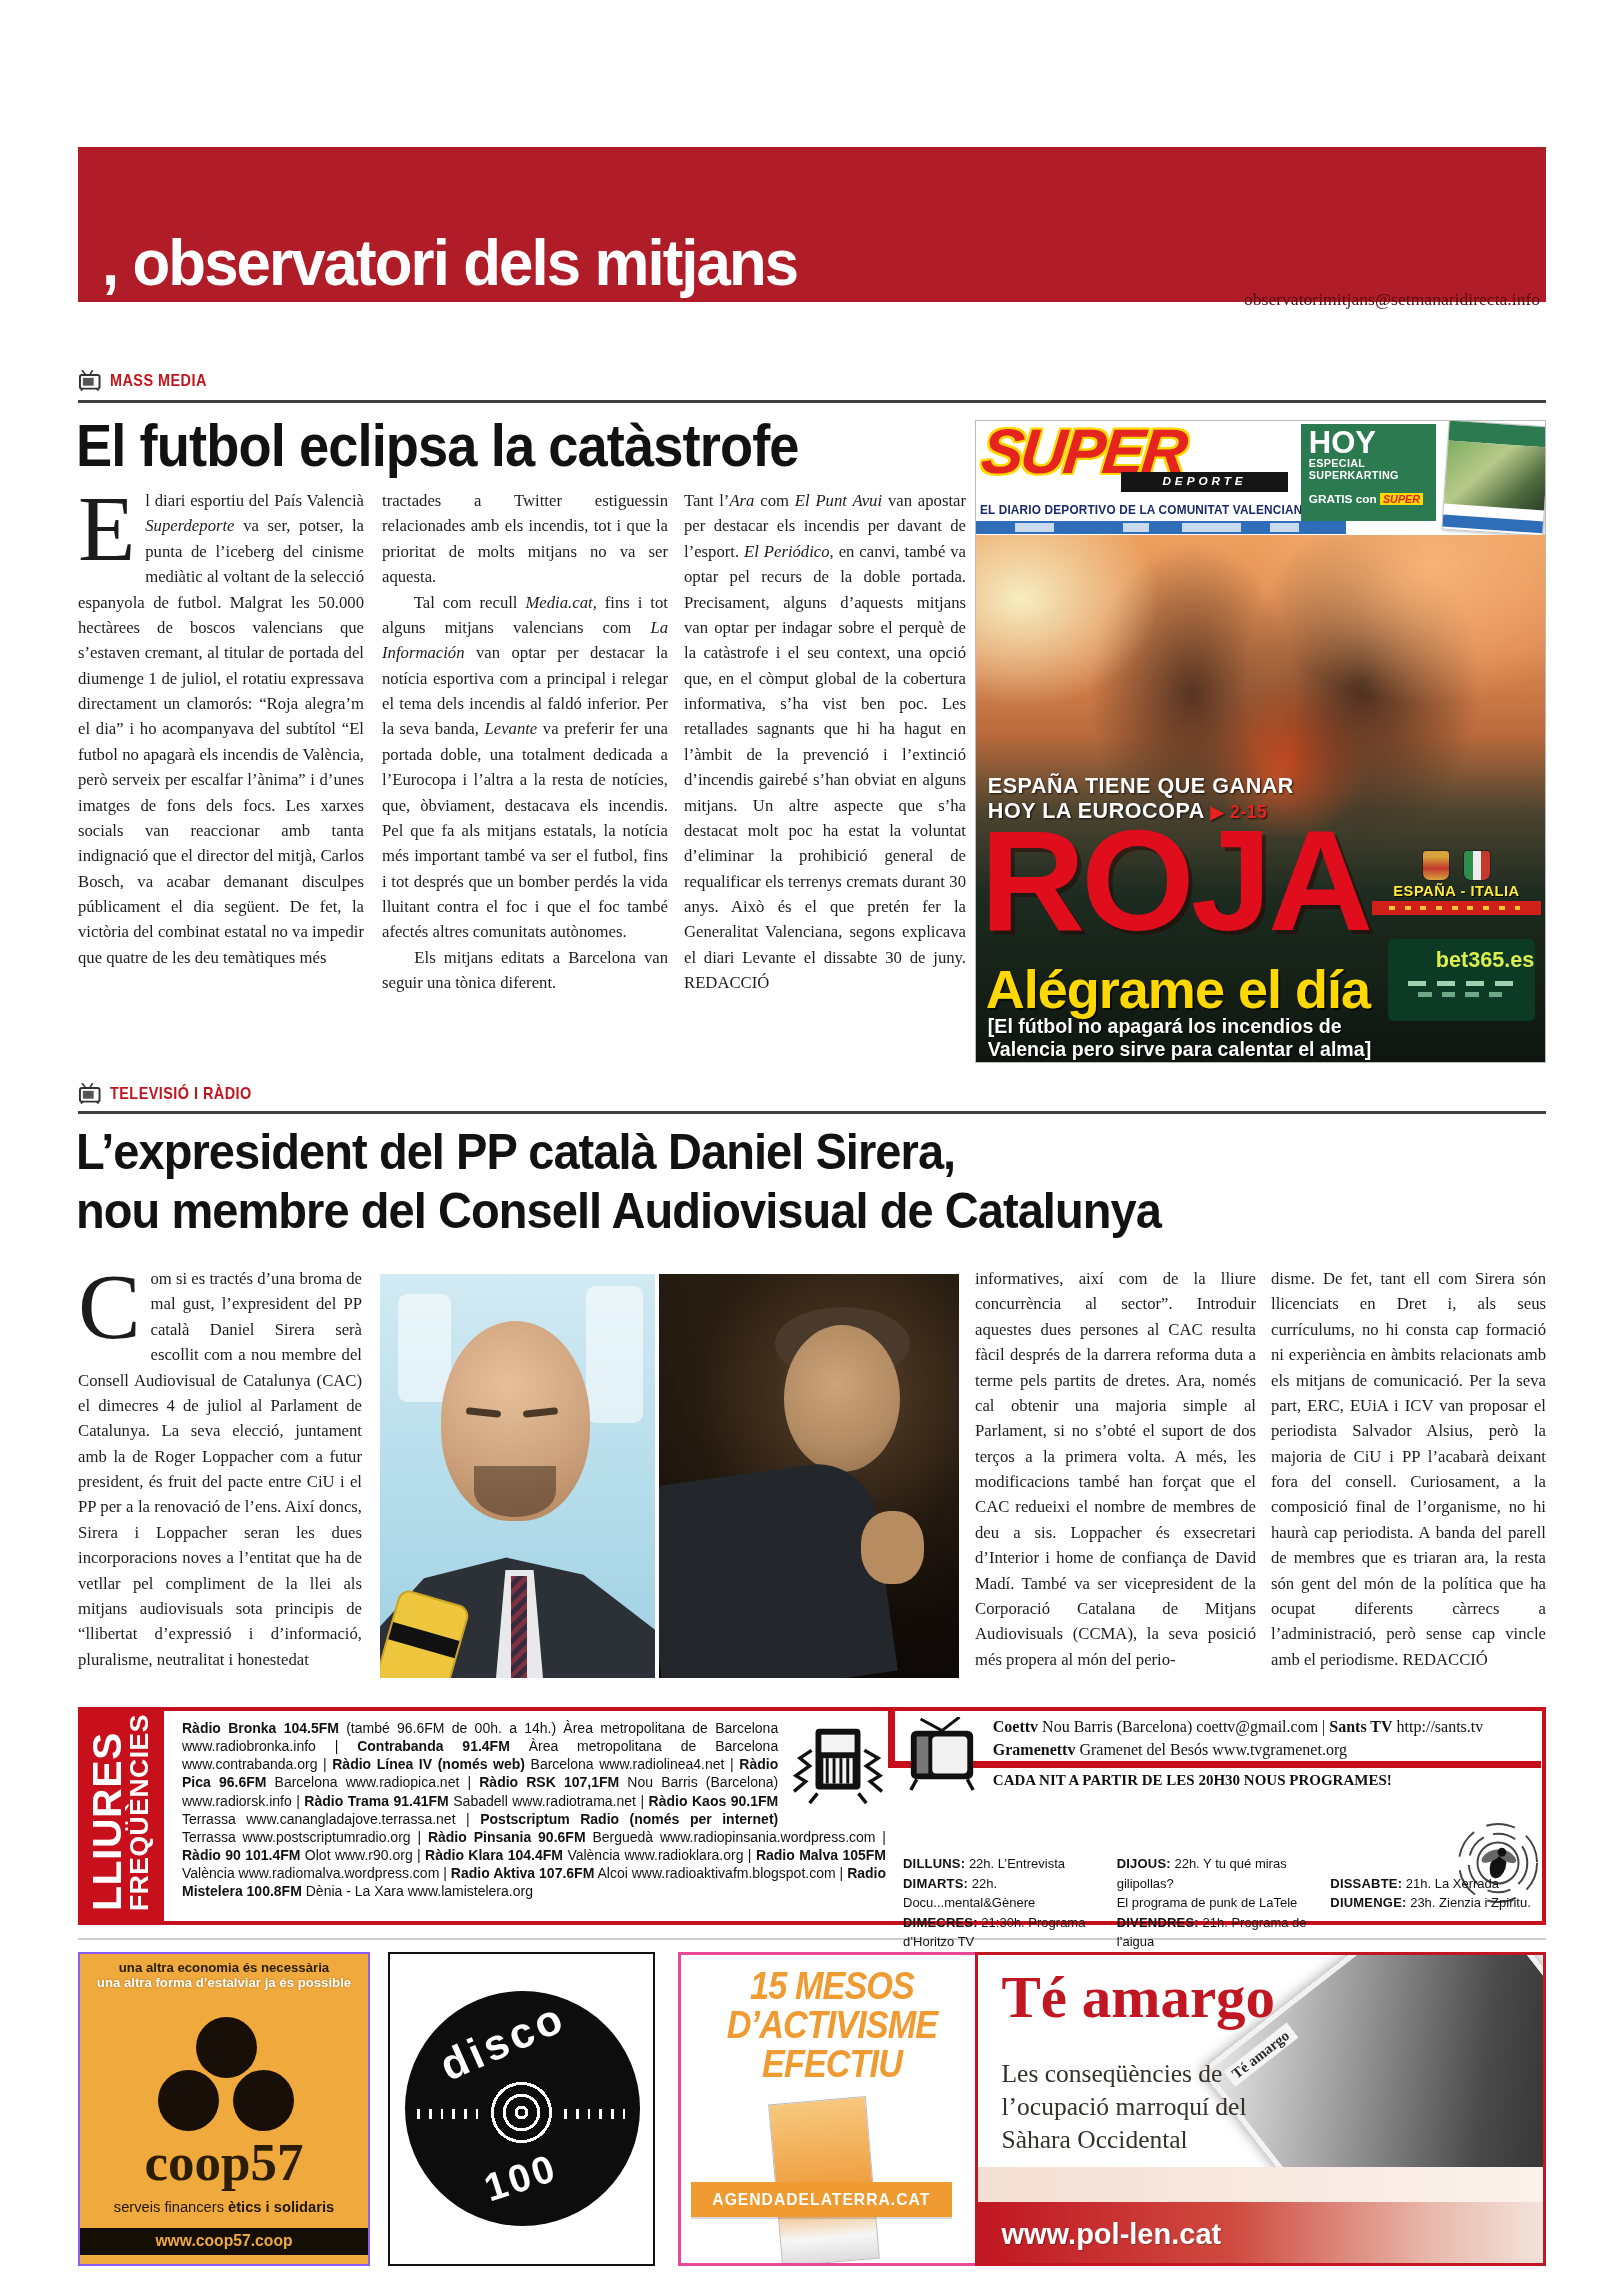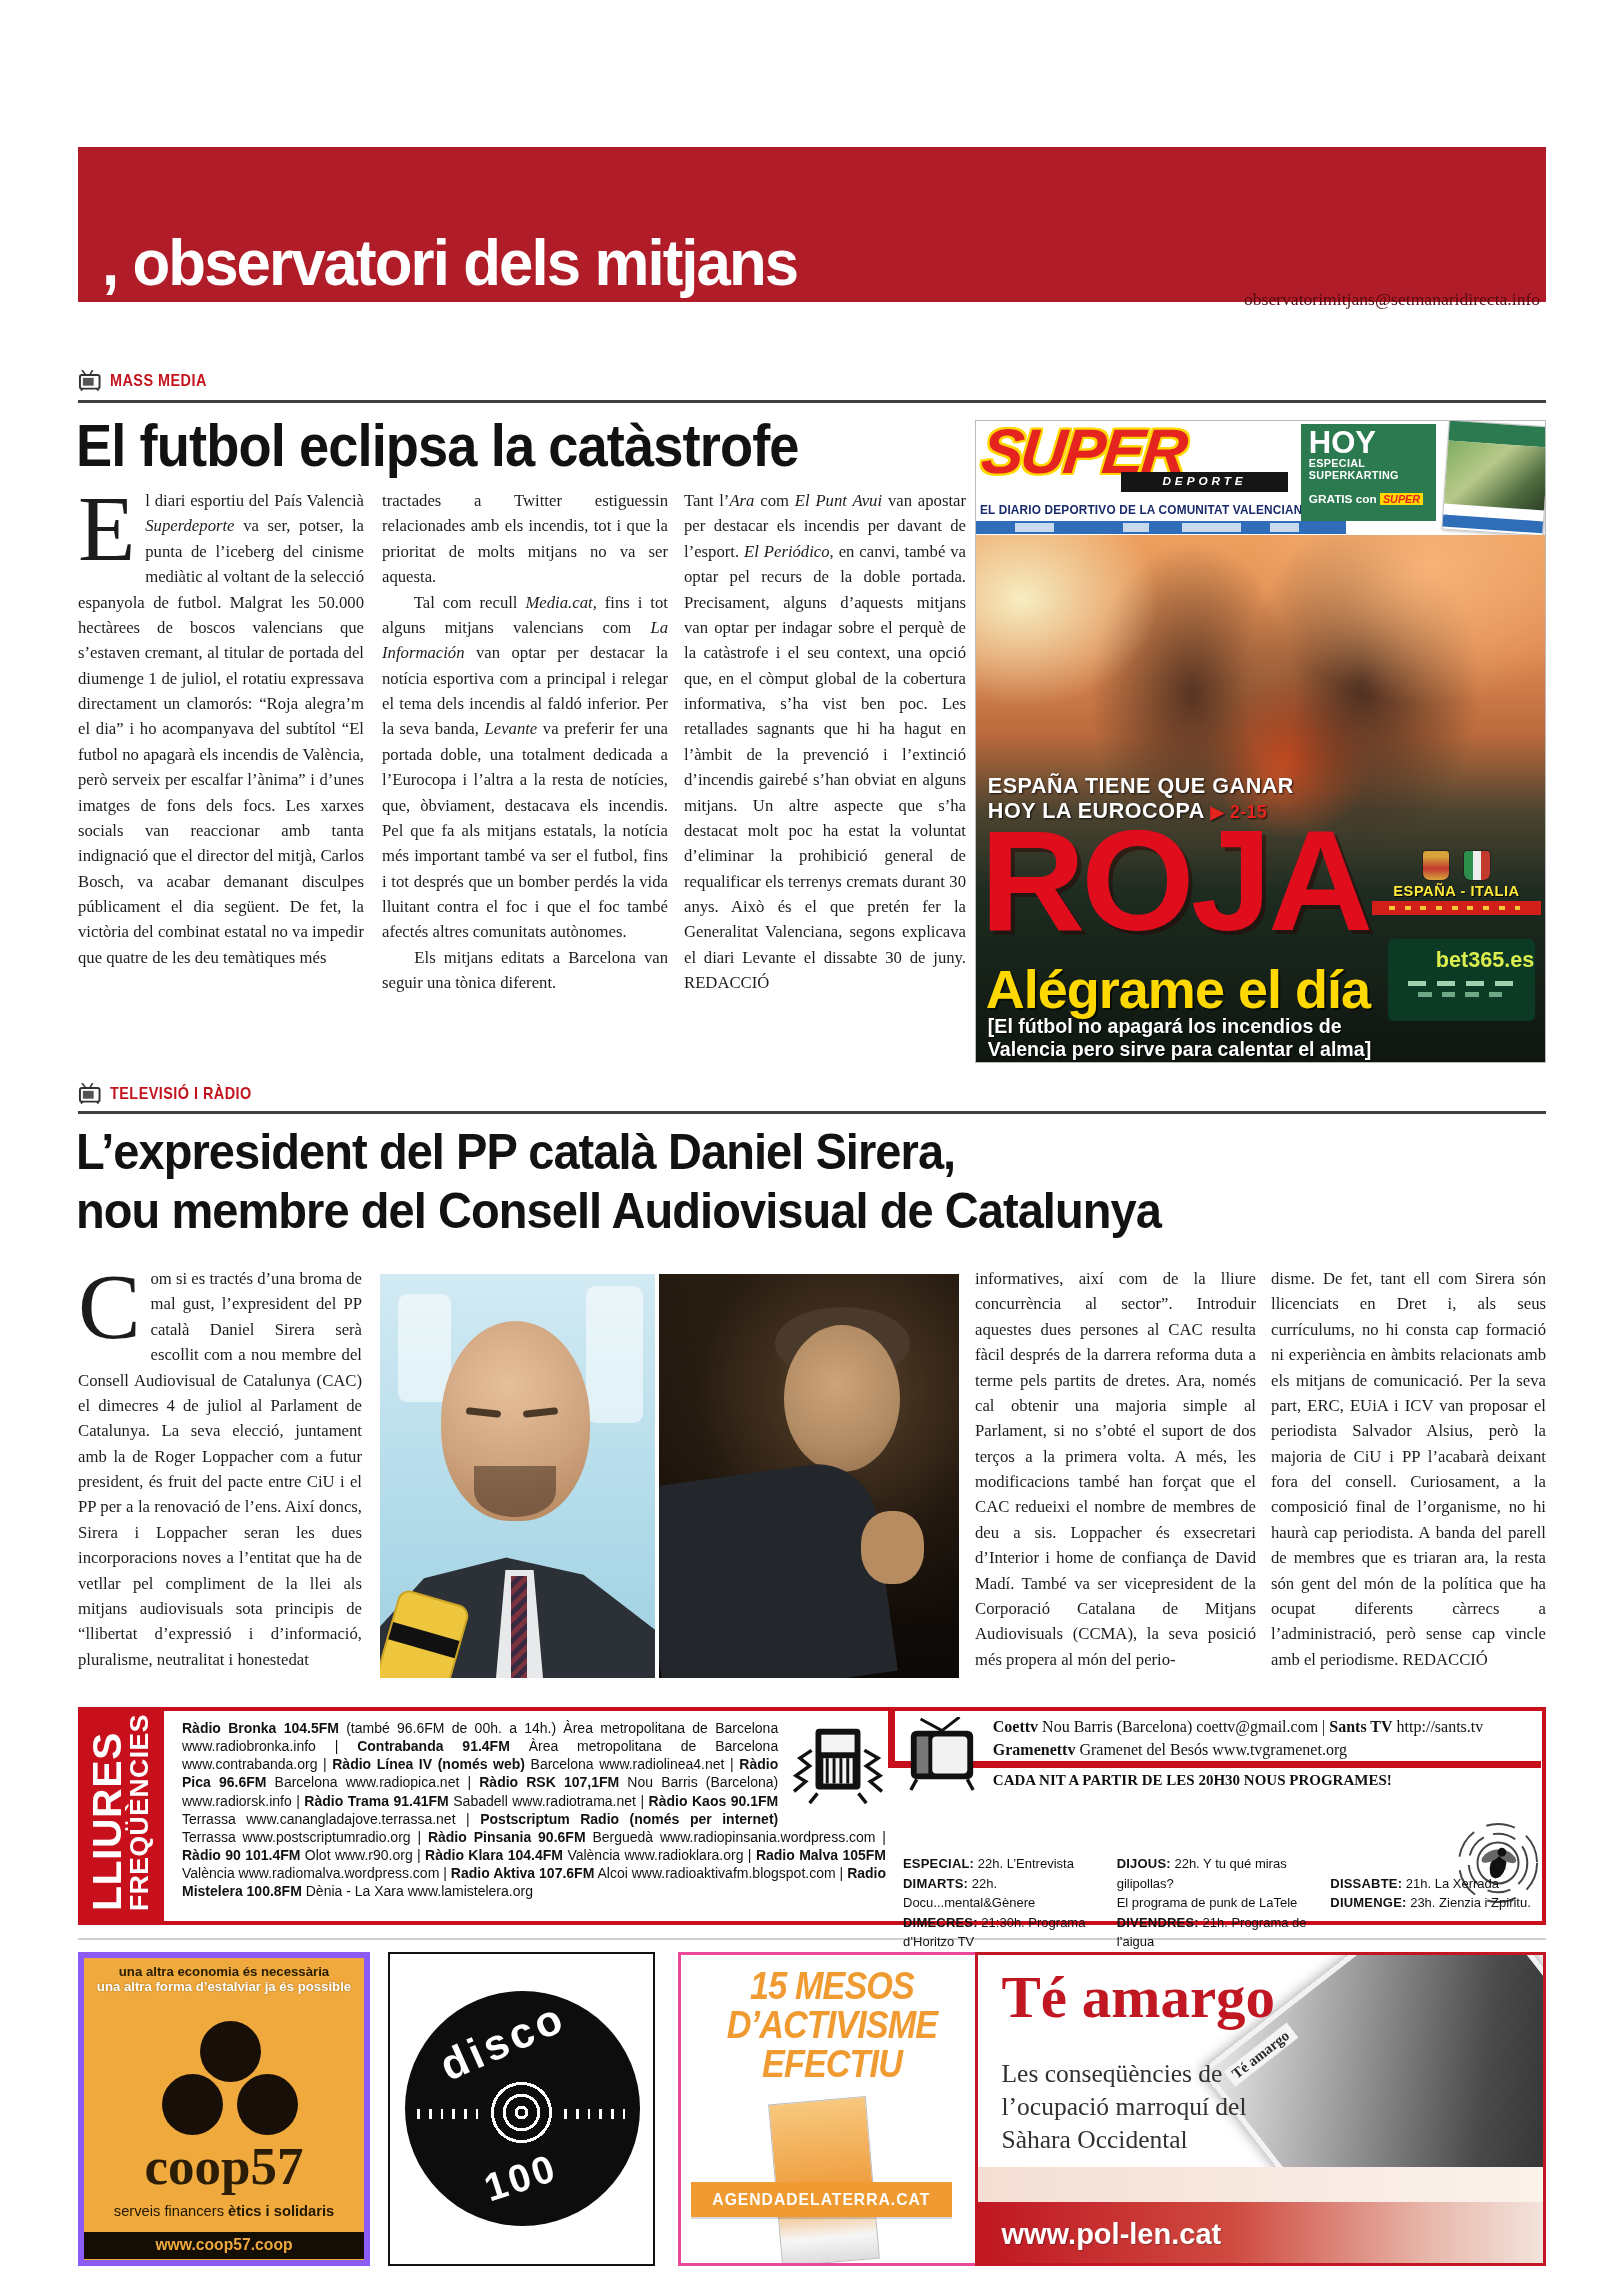--- a/index.html
+++ b/index.html
@@ -152,21 +152,21 @@
   .sched{position:absolute;left:821px;top:143px;width:642px;display:flex;z-index:2;}
   .sched .sc{font-size:13px;line-height:19.6px;color:#111;}
   .sched .sc b{font-weight:800;letter-spacing:0.2px;}
   .sc1{width:214px;} .sc2{width:214px;} .sc3{width:215px;padding-top:19.6px;box-sizing:border-box;}
   .fly{position:absolute;left:1374px;top:110px;z-index:1;}
 
   .grayrule{position:absolute;left:78px;top:1938px;width:1468px;height:2px;background:#cfcfcf;}
 
   
   .ad{position:absolute;top:1952px;height:314px;box-sizing:border-box;overflow:hidden;}
-  .ad1{left:78px;width:292px;background:var(--coop_orange);border:6px solid #8b5cf6;}
+  .ad1{left:78px;width:292px;background:var(--coop_orange);border:2px solid #8b5cf6;}
   .ad1 .l1{margin-top:5.9px;text-align:center;font-size:13.2px;font-weight:700;color:#271d00;}
   .ad1 .l2{text-align:center;font-size:13.2px;font-weight:700;color:#fff;text-shadow:0 0 2px rgba(90,60,0,.6);}
   .ad1 .dot{position:absolute;width:61px;height:61px;border-radius:50%;background:#181008;}
   .ad1 .name{position:absolute;left:0;top:178px;width:100%;text-align:center;
              font-family:"Liberation Serif",serif;font-size:53px;font-weight:700;color:#2b1d06;}
   .ad1 .tag{position:absolute;left:0;top:245px;width:100%;text-align:center;font-size:14.7px;color:#201700;}
   .ad1 .urlbar{position:absolute;left:0;top:274px;width:100%;height:26.5px;background:#140e04;
                text-align:center;line-height:26.5px;font-size:15.7px;font-weight:700;color:var(--coop_orange);}
   .ad2{left:388px;width:267px;background:#fff;border:2px solid #111;}
   .ad2 .disc{position:absolute;left:14.7px;top:37px;width:235px;height:235px;border-radius:50%;background:#0d0d0d;}
@@ -361,21 +361,21 @@
         <line x1="66" y1="64" x2="72" y2="75" stroke="#111" stroke-width="3.5"></line>
       </svg>
       <div class="coettv"><b>Coettv</b> Nou Barris (Barcelona) coettv@gmail.com | <b>Sants TV</b> http://sants.tv</div>
       <div class="coettv"><b>Gramenettv</b> Gramenet del Besós www.tvgramenet.org</div>
       <div class="latele">
         <div class="latele-bold">CADA NIT A PARTIR DE LES 20H30 NOUS PROGRAMES!</div>
       </div>
     </div>
     <div class="sched">
       <div class="sc sc1">
-        <div><b>ESPECIAL:</b> 22h. L’Entrevista</div>
+        <div><b>DILLUNS:</b> 22h. L’Entrevista</div>
         <div><b>DIMARTS:</b> 22h. Docu...mental&amp;Gènere</div>
         <div><b>DIMECRES:</b> 21:30h. Programa d’Horitzo TV</div>
       </div>
       <div class="sc sc2">
         <div><b>DIJOUS:</b> 22h. Y tu qué miras gilipollas?</div>
         <div>El programa de punk de LaTele</div>
         <div><b>DIVENDRES:</b> 21h. Programa de l’aigua</div>
       </div>
       <div class="sc sc3">
         <div><b>DISSABTE:</b> 21h. La Xerrada</div>

